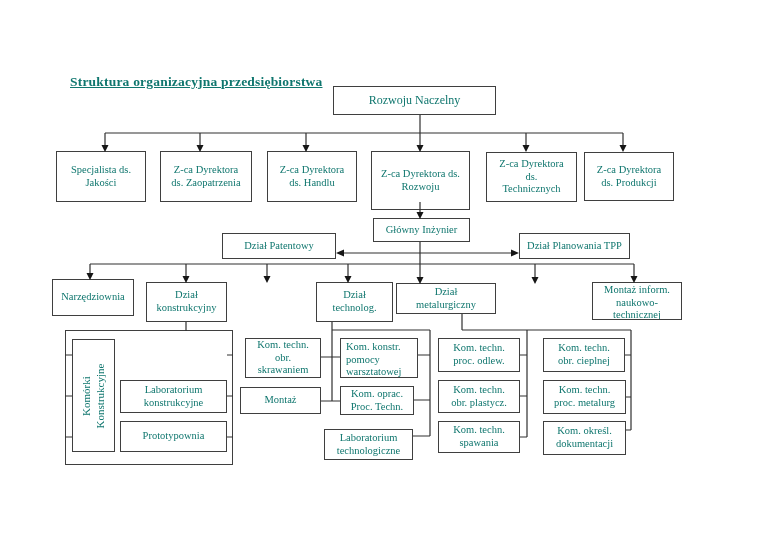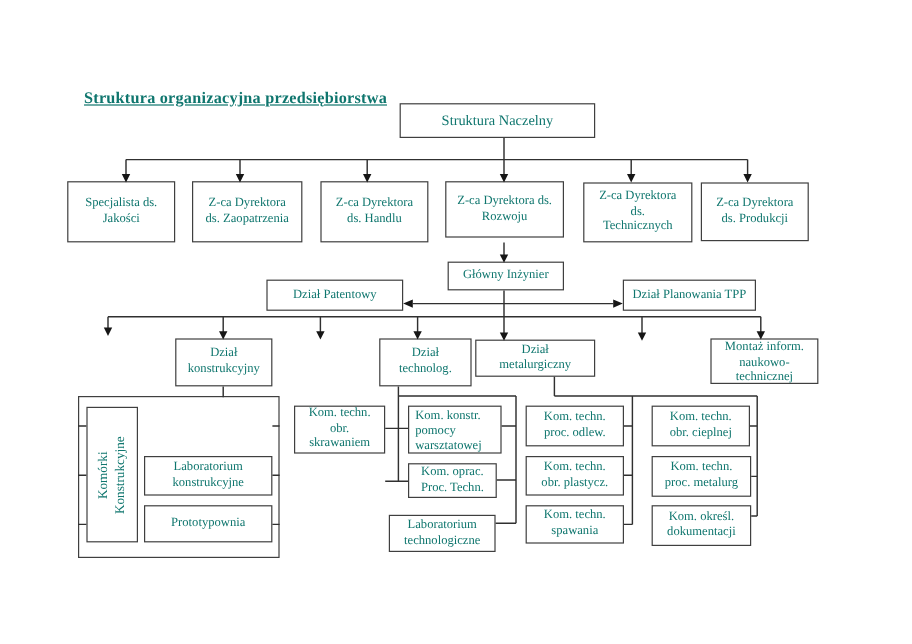--- a/index.html
+++ b/index.html
@@ -34,40 +34,41 @@
   }
   svg.wires { position:absolute; left:0; top:0; pointer-events:none; }
 </style>
 </head>
 <body>
 
 <div class="canvas">
 
   <div class="title">Struktura organizacyjna przedsiębiorstwa</div>
 
-  <div class="box lg" style="left:333px;top:86px;width:163px;height:29px">Struktura Naczelny</div>
+  <div class="box lg" style="left:333px;top:86px;width:163px;height:29px">Rozwoju Naczelny</div>
 
   <div class="box" style="left:56px;top:151px;width:90px;height:51px">Specjalista ds.
 Jakości</div>
   <div class="box" style="left:160px;top:151px;width:92px;height:51px">Z-ca Dyrektora
 ds. Zaopatrzenia</div>
   <div class="box" style="left:267px;top:151px;width:90px;height:51px">Z-ca Dyrektora
 ds. Handlu</div>
-  <div class="box" style="left:371px;top:151px;width:99px;height:47px">Z-ca Dyrektora ds.
+  <div class="box" style="left:371px;top:151px;width:99px;height:59px">Z-ca Dyrektora ds.
 Rozwoju</div>
   <div class="box" style="left:486px;top:152px;width:91px;height:50px">Z-ca Dyrektora
 ds.
 Technicznych</div>
   <div class="box" style="left:584px;top:152px;width:90px;height:49px">Z-ca Dyrektora
 ds. Produkcji</div>
 
   <div class="box" style="left:373px;top:218px;width:97px;height:24px">Główny Inżynier</div>
   <div class="box" style="left:222px;top:233px;width:114px;height:26px">Dział Patentowy</div>
   <div class="box" style="left:519px;top:233px;width:111px;height:26px">Dział Planowania TPP</div>
 
+  <div class="box" style="left:52px;top:279px;width:82px;height:37px">Narzędziownia</div>
   <div class="box" style="left:146px;top:282px;width:81px;height:40px">Dział
 konstrukcyjny</div>
   <div class="box" style="left:316px;top:282px;width:77px;height:40px">Dział
 technolog.</div>
   <div class="box" style="left:396px;top:283px;width:100px;height:31px">Dział
 metalurgiczny</div>
   <div class="box" style="left:592px;top:282px;width:90px;height:38px;align-items:flex-start;padding-top:1px">Montaż inform.
 naukowo-
 technicznej</div>
 
@@ -76,20 +77,21 @@
     <span class="vert-inner">Komórki
 Konstrukcyjne</span>
   </div>
   <div class="box" style="left:120px;top:380px;width:107px;height:33px">Laboratorium
 konstrukcyjne</div>
   <div class="box" style="left:120px;top:421px;width:107px;height:31px">Prototypownia</div>
 
   <div class="box" style="left:245px;top:338px;width:76px;height:40px">Kom. techn.
 obr.
 skrawaniem</div>
+  <div class="box" style="left:240px;top:387px;width:81px;height:27px">Montaż</div>
   <div class="box tl" style="left:340px;top:338px;width:78px;height:40px">Kom. konstr.
 pomocy
 warsztatowej</div>
   <div class="box" style="left:340px;top:386px;width:74px;height:29px">Kom. oprac.
 Proc. Techn.</div>
   <div class="box" style="left:324px;top:429px;width:89px;height:31px">Laboratorium
 technologiczne</div>
 
   <div class="box" style="left:438px;top:338px;width:82px;height:34px">Kom. techn.
 proc. odlew.</div>

